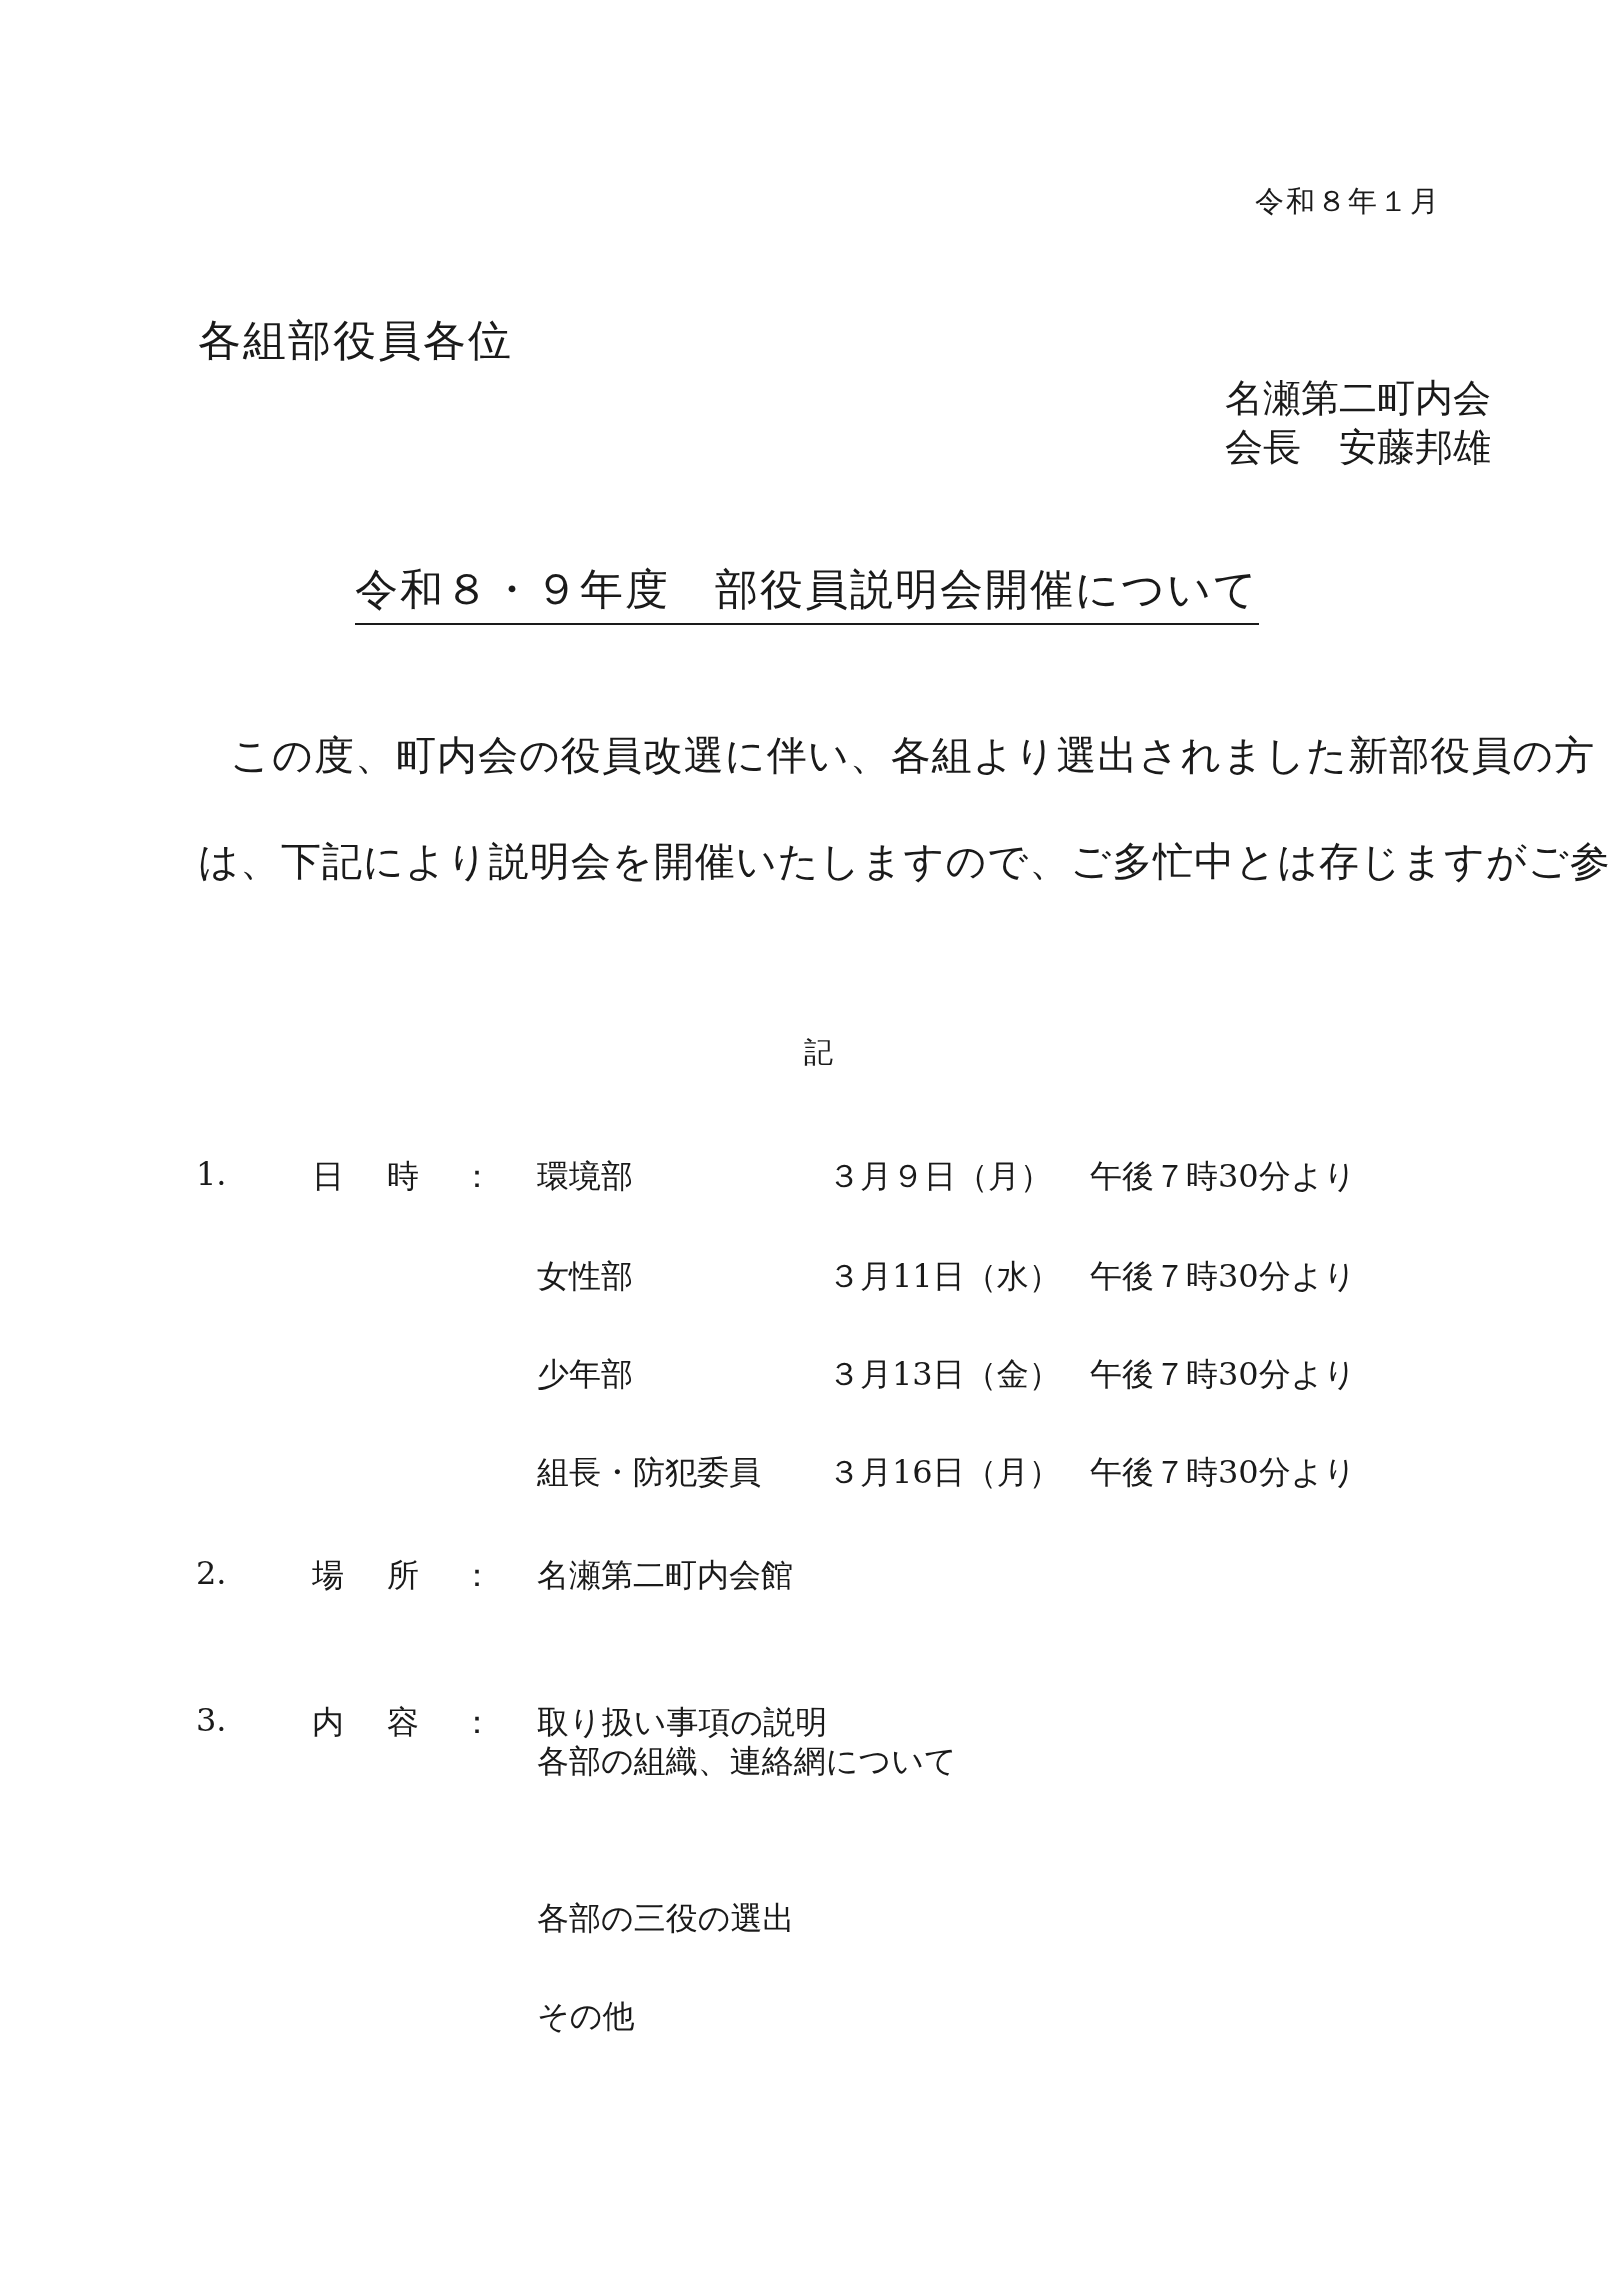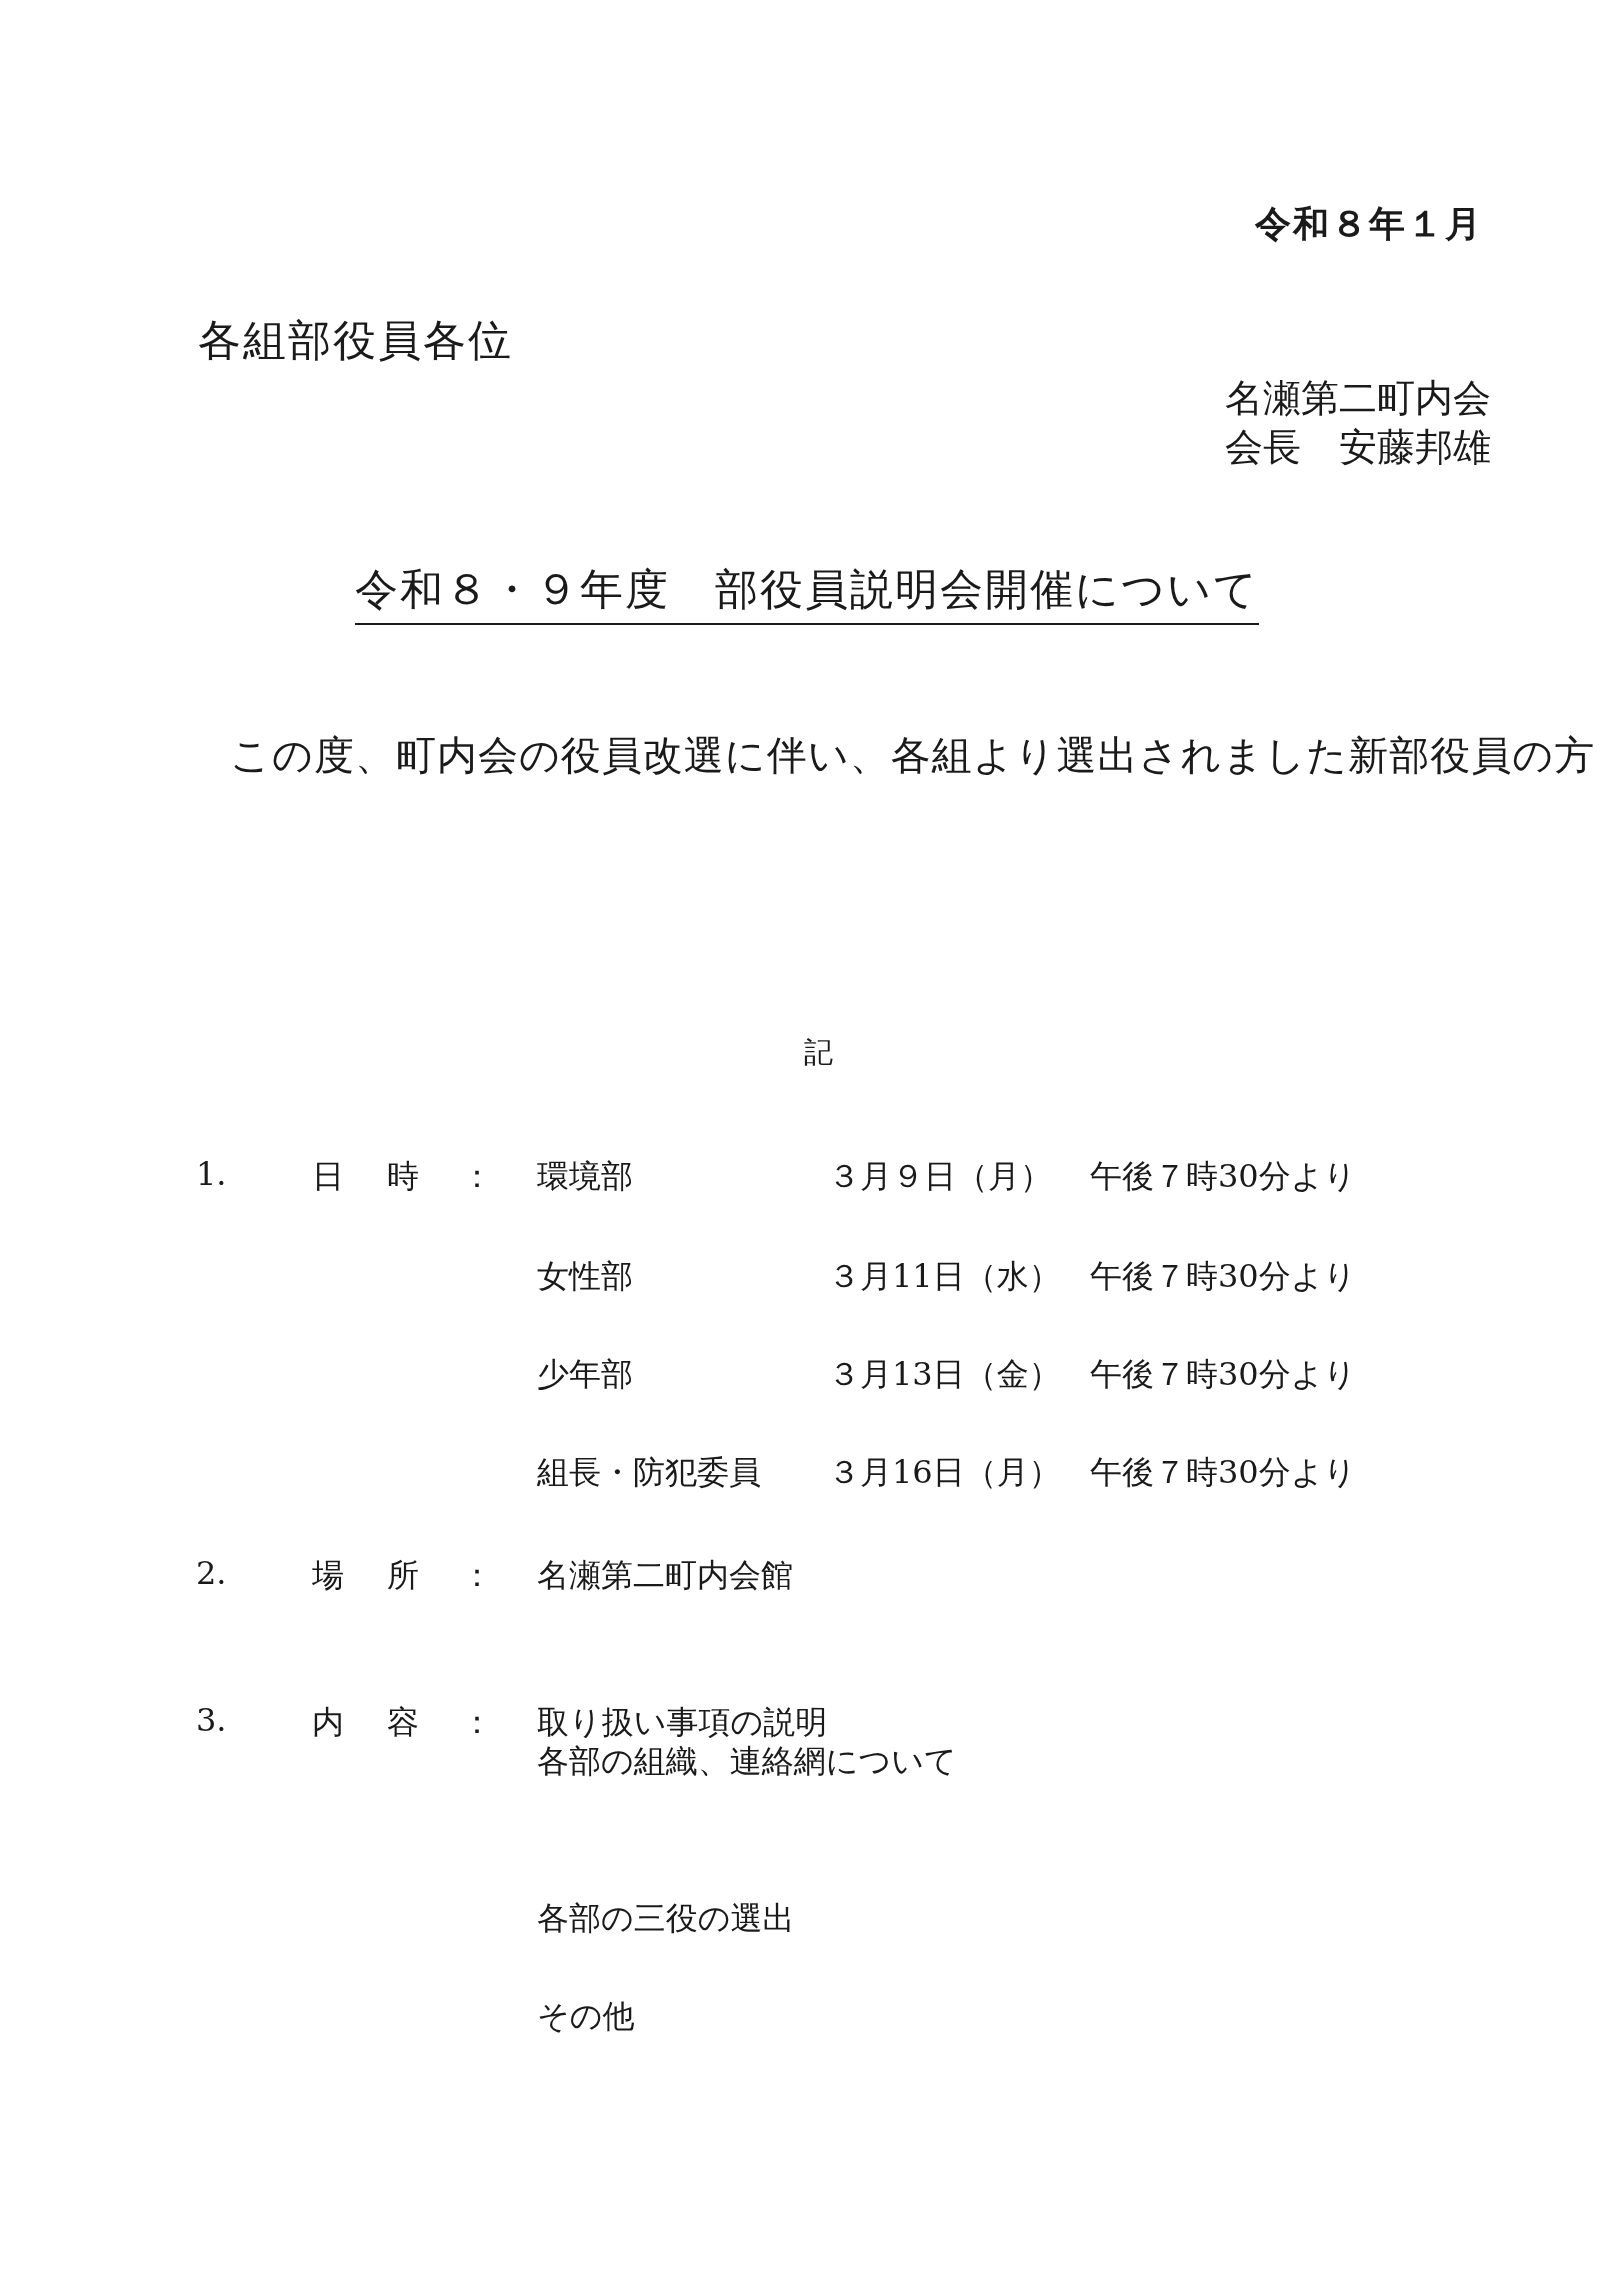--- a/index.html
+++ b/index.html
@@ -2,21 +2,21 @@
 <html><head>
   <meta charset="utf-8">
   <style>
     html, body { margin: 0; padding: 0; background: #ffffff; }
     body {
       width: 1621px; height: 2292px; position: relative; overflow: hidden;
       font-family: "DejaVu Serif", "Liberation Serif", serif;
       color: #1a1a1a;
     }
     .abs { position: absolute; white-space: nowrap; }
-    .date { left: 1255px; top: 200px; font-size: 36px; letter-spacing: 2px; font-weight: bold; }
+    .date { left: 1255px; top: 182px; font-size: 29px; letter-spacing: 2px; }
     .addressee { left: 198px; top: 312px; font-size: 43px; letter-spacing: 2px; }
     .sender { left: 1225px; top: 374px; font-size: 38px; line-height: 49px; }
     .sender div { white-space: nowrap; }
     .title {
       left: 355px; top: 561px; font-size: 43px; letter-spacing: 2px;
       border-bottom: 2.9px solid #1a1a1a; padding-bottom: 4px;
     }
     .body-text { left: 198px; top: 702px; width: 1274px; font-size: 40px; line-height: 106px; letter-spacing: 1px; }
     .body-text p { margin: 0; white-space: nowrap; }
     .ki { left: 804px; top: 1033px; font-size: 29px; }
@@ -41,20 +41,21 @@
 
   <div class="abs sender">
     <div>名瀬第二町内会</div>
     <div>会長　安藤邦雄</div>
   </div>
 
   <div class="abs title">令和８・９年度　部役員説明会開催について</div>
 
   <div class="abs body-text">
     <p style="text-indent:32px">この度、町内会の役員改選に伴い、各組より選出されました新部役員の方</p>
+    <p>は、下記により説明会を開催いたしますので、ご多忙中とは存じますがご参</p>
   </div>
 
   <div class="abs ki">記</div>
 
   <div>
     <span class="row num" style="top:1155px">1.</span>
     <span class="row lbl1" style="top:1155px">日</span>
     <span class="row lbl2" style="top:1155px">時</span>
     <span class="row colon" style="top:1155px">：</span>
 

